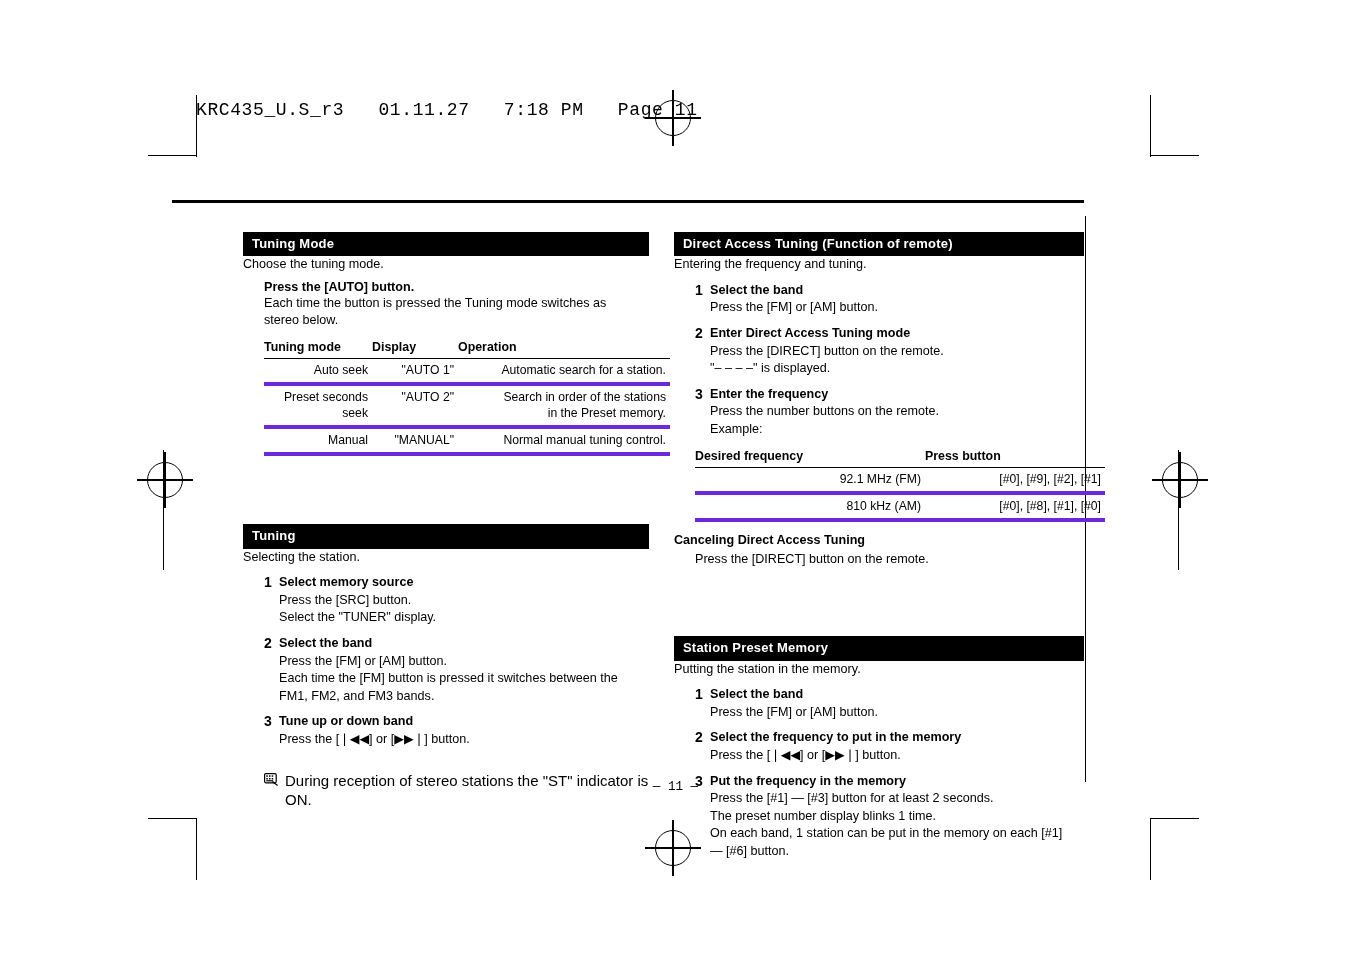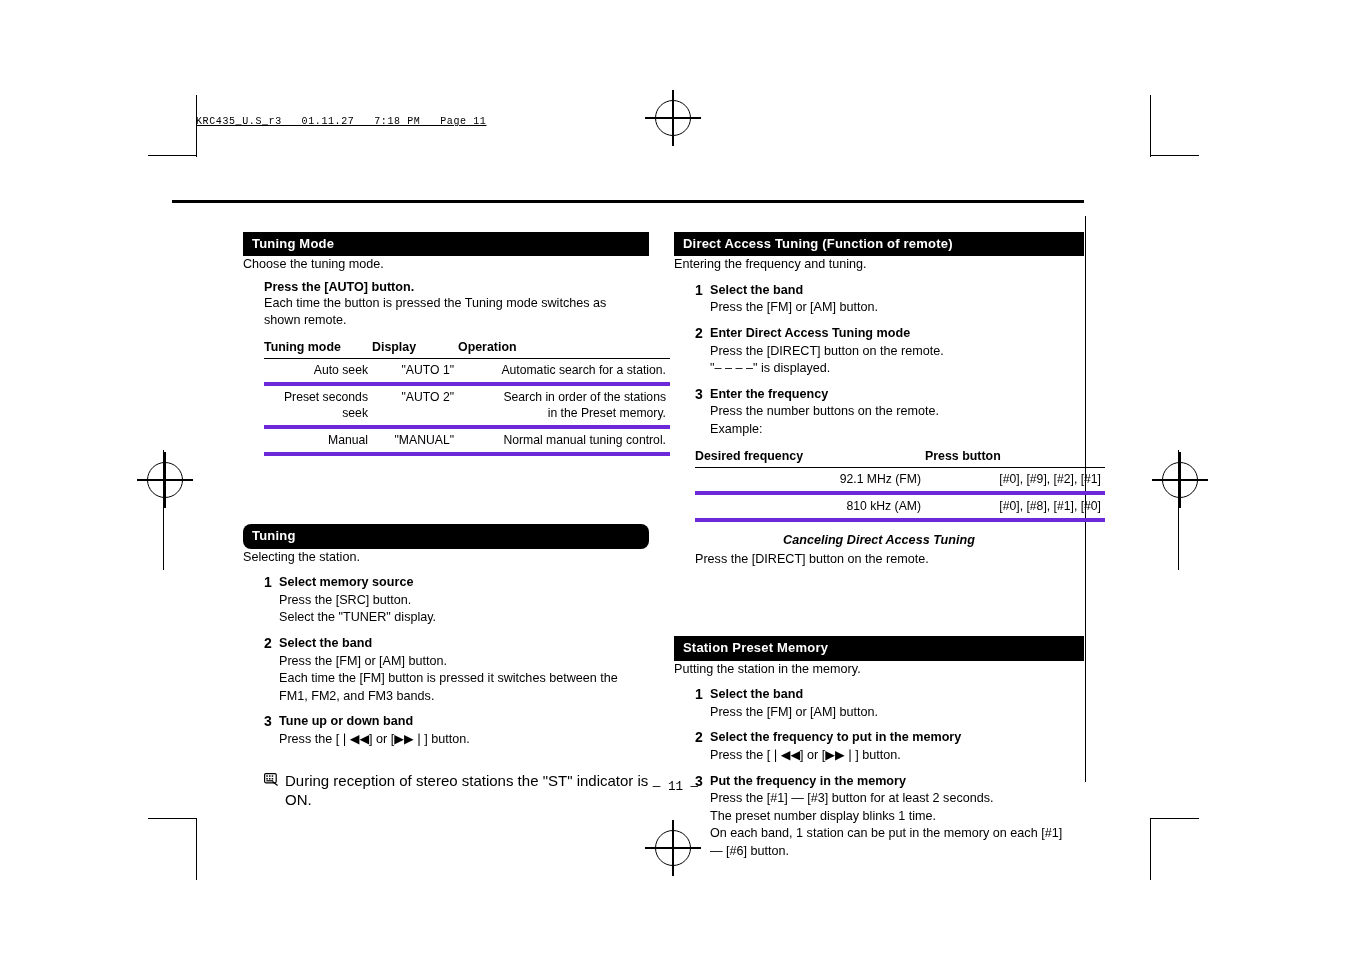--- a/index.html
+++ b/index.html
@@ -29,26 +29,25 @@
     position: absolute;
     background: #000;
   }
   .reg-mark::before { left: 50%; top: -11px; width: 1.5px; height: 56px; margin-left: -0.75px; }
   .reg-mark::after  { top: 50%; left: -11px; height: 1.5px; width: 56px; margin-top: -0.75px; }
 
   
   .film-header {
     position: absolute;
     left: 196px;
-    top: 116px;
+    top: 100px;
     font-family: "Liberation Mono", monospace;
-    font-size: 10px;
+    font-size: 18px;
     letter-spacing: 0.6px;
     white-space: pre;
-    text-decoration: underline;
   }
 
   
   .page-rule {
     position: absolute;
     left: 172px;
     top: 200px;
     width: 912px;
     height: 3px;
     background: #000;
@@ -117,24 +116,22 @@
     border-bottom: 4px solid #6d28d9;
     text-align: right;
   }
 
   .tbl-left  { margin-left: 21px; width: 362px; }
   .tbl-right { margin-left: 21px; width: 378px; }
   .tbl-right .col2 { width: 176px; }
 
   .subhead {
     font-weight: bold;
-    font-style: italic;
     font-size: 12.6px;
     margin-top: 10px;
-    text-align: center;
   }
 
   
   .note {
     display: flex;
     align-items: flex-start;
     margin-top: 22px;
     margin-left: 21px;
     font-size: 15px;
   }
@@ -194,21 +191,21 @@
 <div class="col-divider"></div>
 
 <div class="col col-left">
 
   <div class="sect-bar">Tuning Mode</div>
   <div class="sect-intro">Choose the tuning mode.</div>
 
   <div class="body-block">
     <div class="bold">Press the [AUTO] button.</div>
     <div>Each time the button is pressed the Tuning mode switches as</div>
-    <div>shown remote.</div>
+    <div>stereo below.</div>
   </div>
 
   <table class="doc tbl-left">
     <thead>
       <tr>
         <th style="width:104px;">Tuning mode</th>
         <th style="width:82px;">Display</th>
         <th>Operation</th>
       </tr>
     </thead>
@@ -230,21 +227,21 @@
         </td>
       </tr>
       <tr>
         <td>Manual</td>
         <td>"MANUAL"</td>
         <td>Normal manual tuning control.</td>
       </tr>
     </tbody>
   </table>
 
-  <div class="sect-bar" style="margin-top:68px;border-radius:8px;">Tuning</div>
+  <div class="sect-bar" style="margin-top:68px;">Tuning</div>
   <div class="sect-intro">Selecting the station.</div>
 
   <div class="body-block" style="margin-left:21px; margin-top:8px;">
 
     <div class="step">
       <div class="step-num">1</div>
       <div class="step-body">
         <div class="step-title">Select memory source</div>
         <div class="step-line">Press the [SRC] button.</div>
         <div class="step-line">Select the "TUNER" display.</div>

